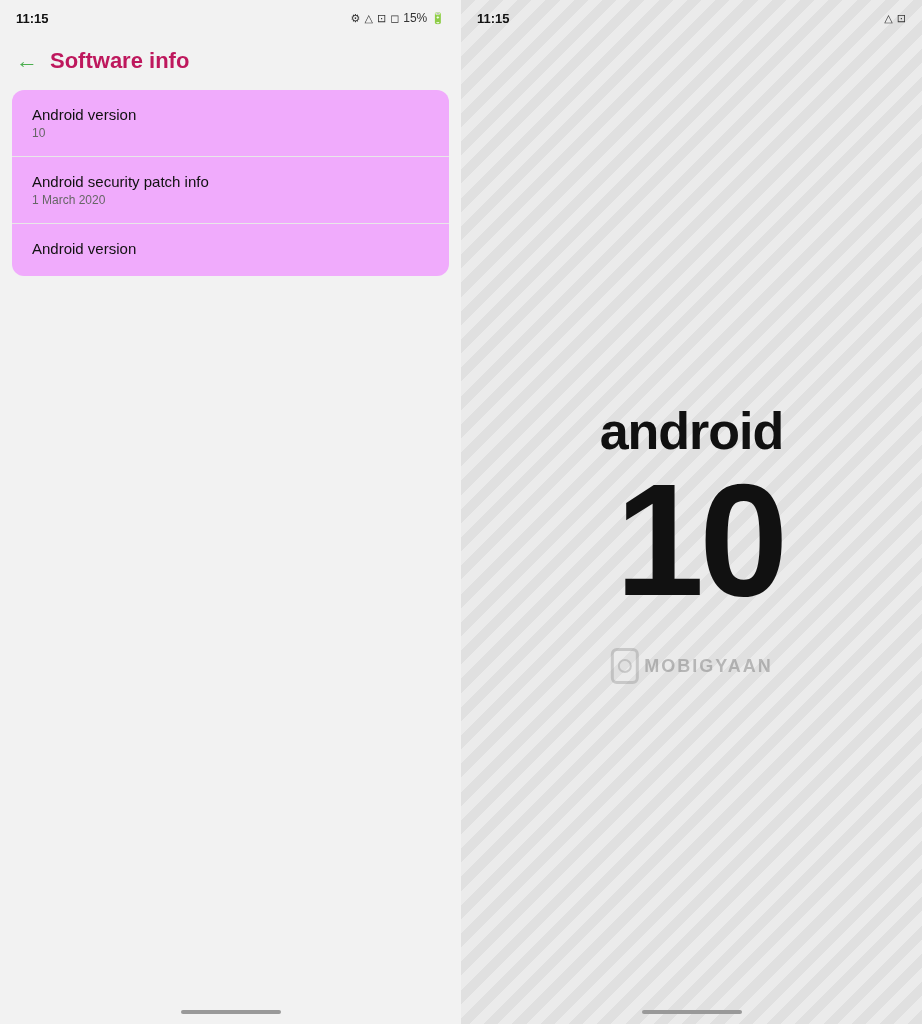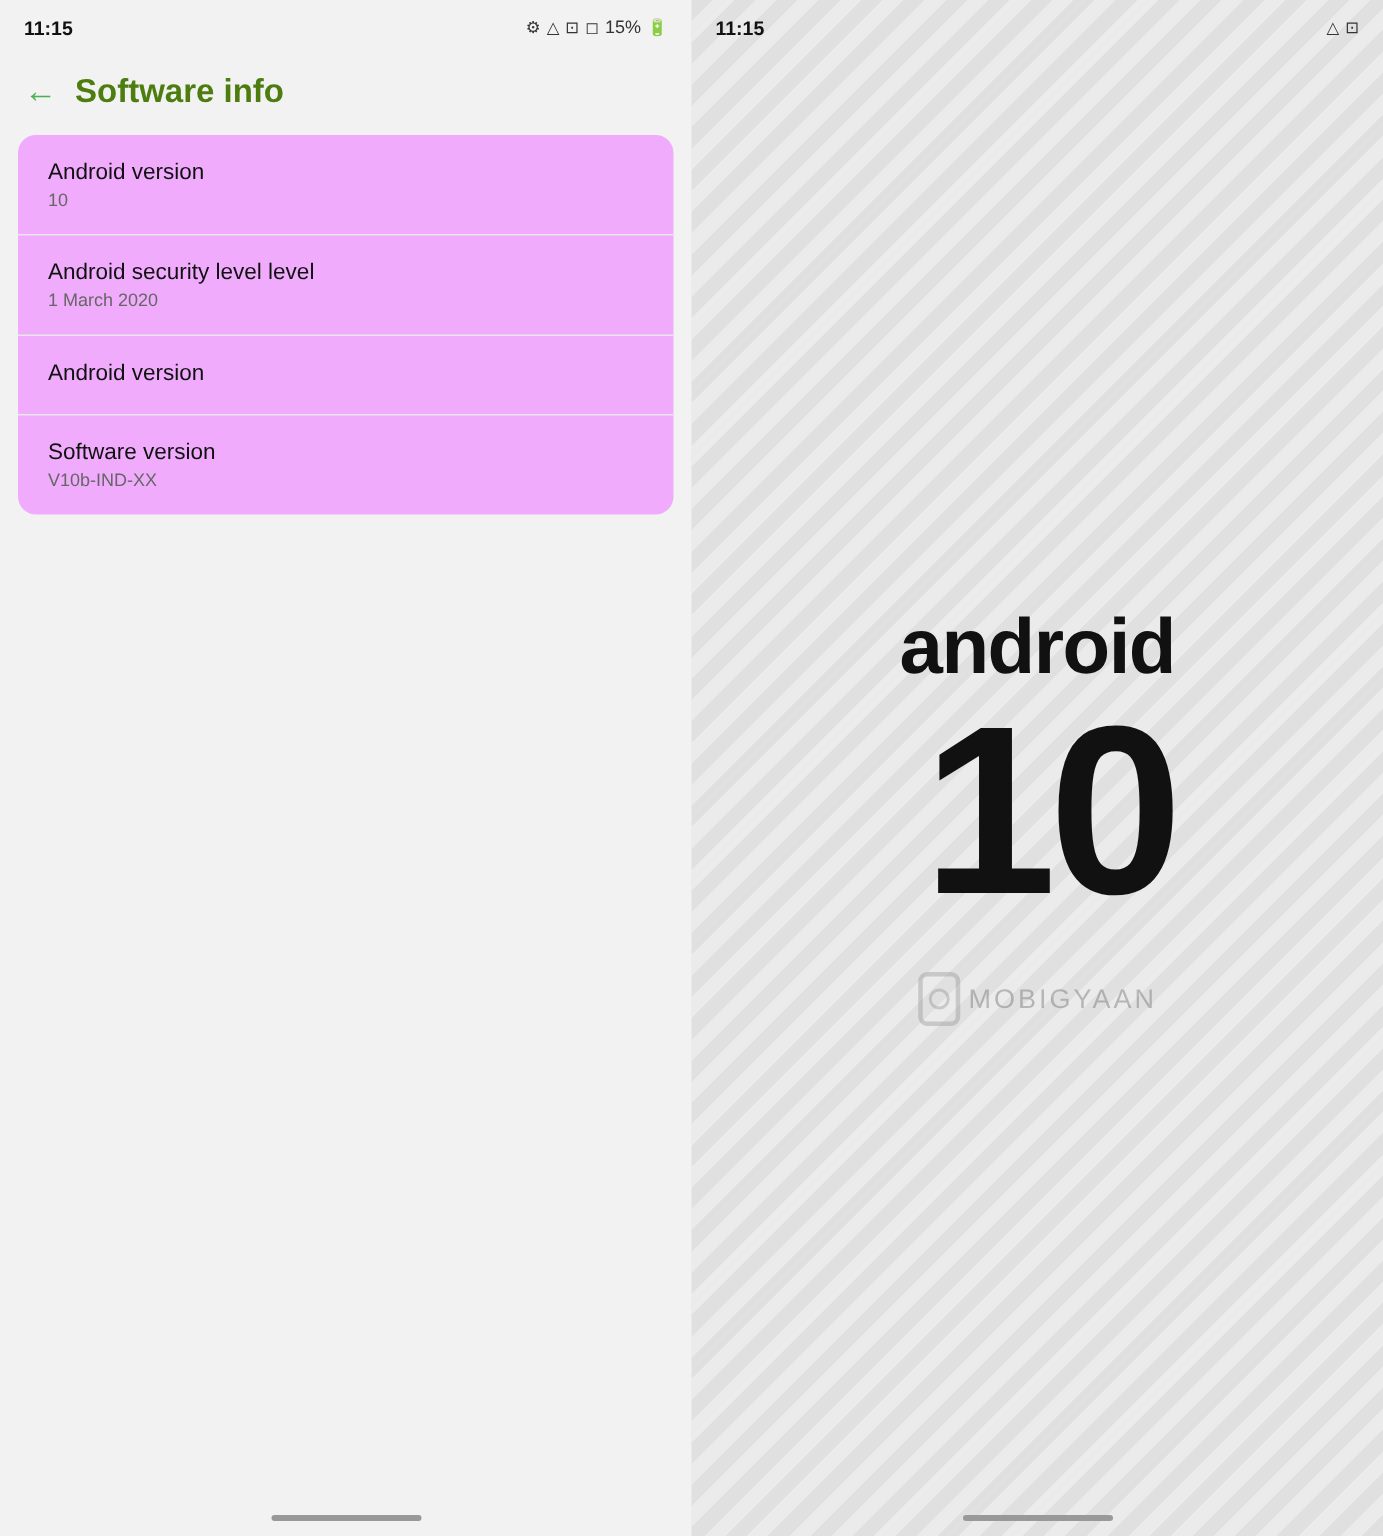--- a/index.html
+++ b/index.html
@@ -65,21 +65,21 @@
       color: #4CAF50;
       font-size: 22px;
       margin-right: 12px;
       font-weight: 300;
       cursor: pointer;
     }
 
     .page-title {
       font-size: 22px;
       font-weight: 600;
-      color: #4d7c0f;
+      color: #be185d;
     }
 
     
     .info-card {
       background: #f0abfc;
       border-radius: 12px;
       margin: 0 12px;
       overflow: hidden;
     }
 
@@ -224,21 +224,21 @@
       content: '';
       width: 10px;
       height: 10px;
       border: 2px solid #888;
       border-radius: 50%;
       position: absolute;
     }
 
     .watermark-text {
       font-size: 18px;
-      font-weight: 400;
+      font-weight: 700;
       color: #555;
       letter-spacing: 2px;
     }
 
     
     .right-home-indicator {
       position: absolute;
       bottom: 10px;
       left: 50%;
       transform: translateX(-50%);
@@ -272,34 +272,30 @@
   </div>
 
   <div class="info-card">
 
     <div class="info-item">
       <div class="info-label">Android version</div>
       <div class="info-value">10</div>
     </div>
 
     <div class="info-item">
-      <div class="info-label">Android security level level</div>
+      <div class="info-label">Android security patch info</div>
       <div class="info-value">1 March 2020</div>
     </div>
 
     <div class="info-item">
       <div class="info-label">Android version</div>
     </div>
 
 
 
-    <div class="info-item">
-      <div class="info-label">Software version</div>
-      <div class="info-value">V10b-IND-XX</div>
-    </div>
 
   </div>
 
   <div class="home-indicator"></div>
 </div>
 
 <div class="right-panel">
 
   <div class="stripe-bg"></div>
 

